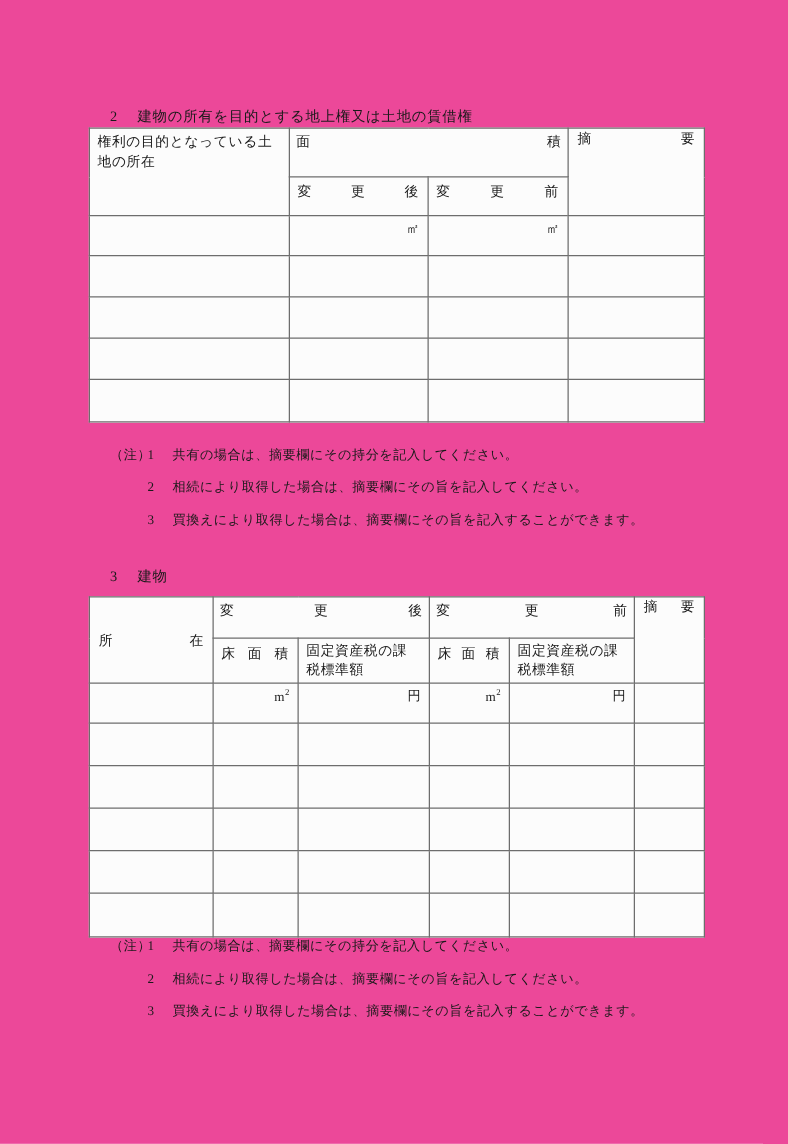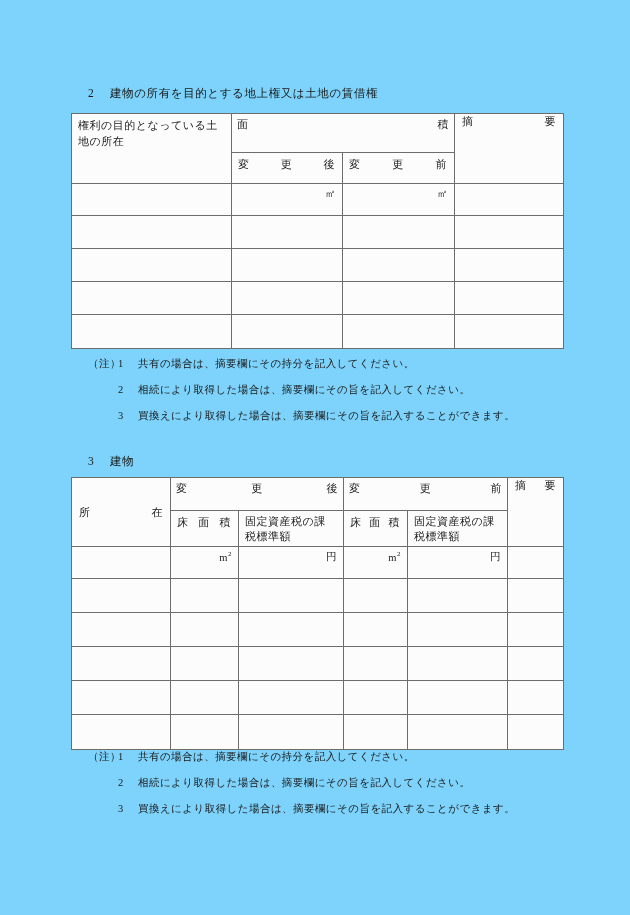--- a/index.html
+++ b/index.html
@@ -11,21 +11,21 @@
     height: 915px;
     background: #ffffff;
     font-family: "Liberation Serif", "DejaVu Serif", serif;
     color: #1a1a1a;
     -webkit-font-smoothing: antialiased;
   }
   .page {
     position: relative;
     width: 630px;
     height: 915px;
-    background: #7dd3fc;
+    background: #ec4899;
     overflow: hidden;
   }
 
   
   .section-heading {
     position: absolute;
     font-size: 11.5px;
     letter-spacing: 0.6px;
     white-space: nowrap;
   }
@@ -119,21 +119,21 @@
 </style>
 </head>
 <body>
 
 <div class="page">
 
   <div class="section-heading" style="left:88px; top:86px;">
     <span class="sec-num">2</span><span>建物の所有を目的とする地上権又は土地の賃借権</span>
   </div>
 
-  <table class="form-table" style="left:71px; top:113px; width:492px;">
+  <table class="form-table" style="left:71px; top:102px; width:492px;">
     <colgroup>
       <col style="width:160px;">
       <col style="width:111px;">
       <col style="width:112px;">
       <col style="width:109px;">
     </colgroup>
     <tbody>
 
       <tr>
         <td rowspan="2" style="height:38px;">

